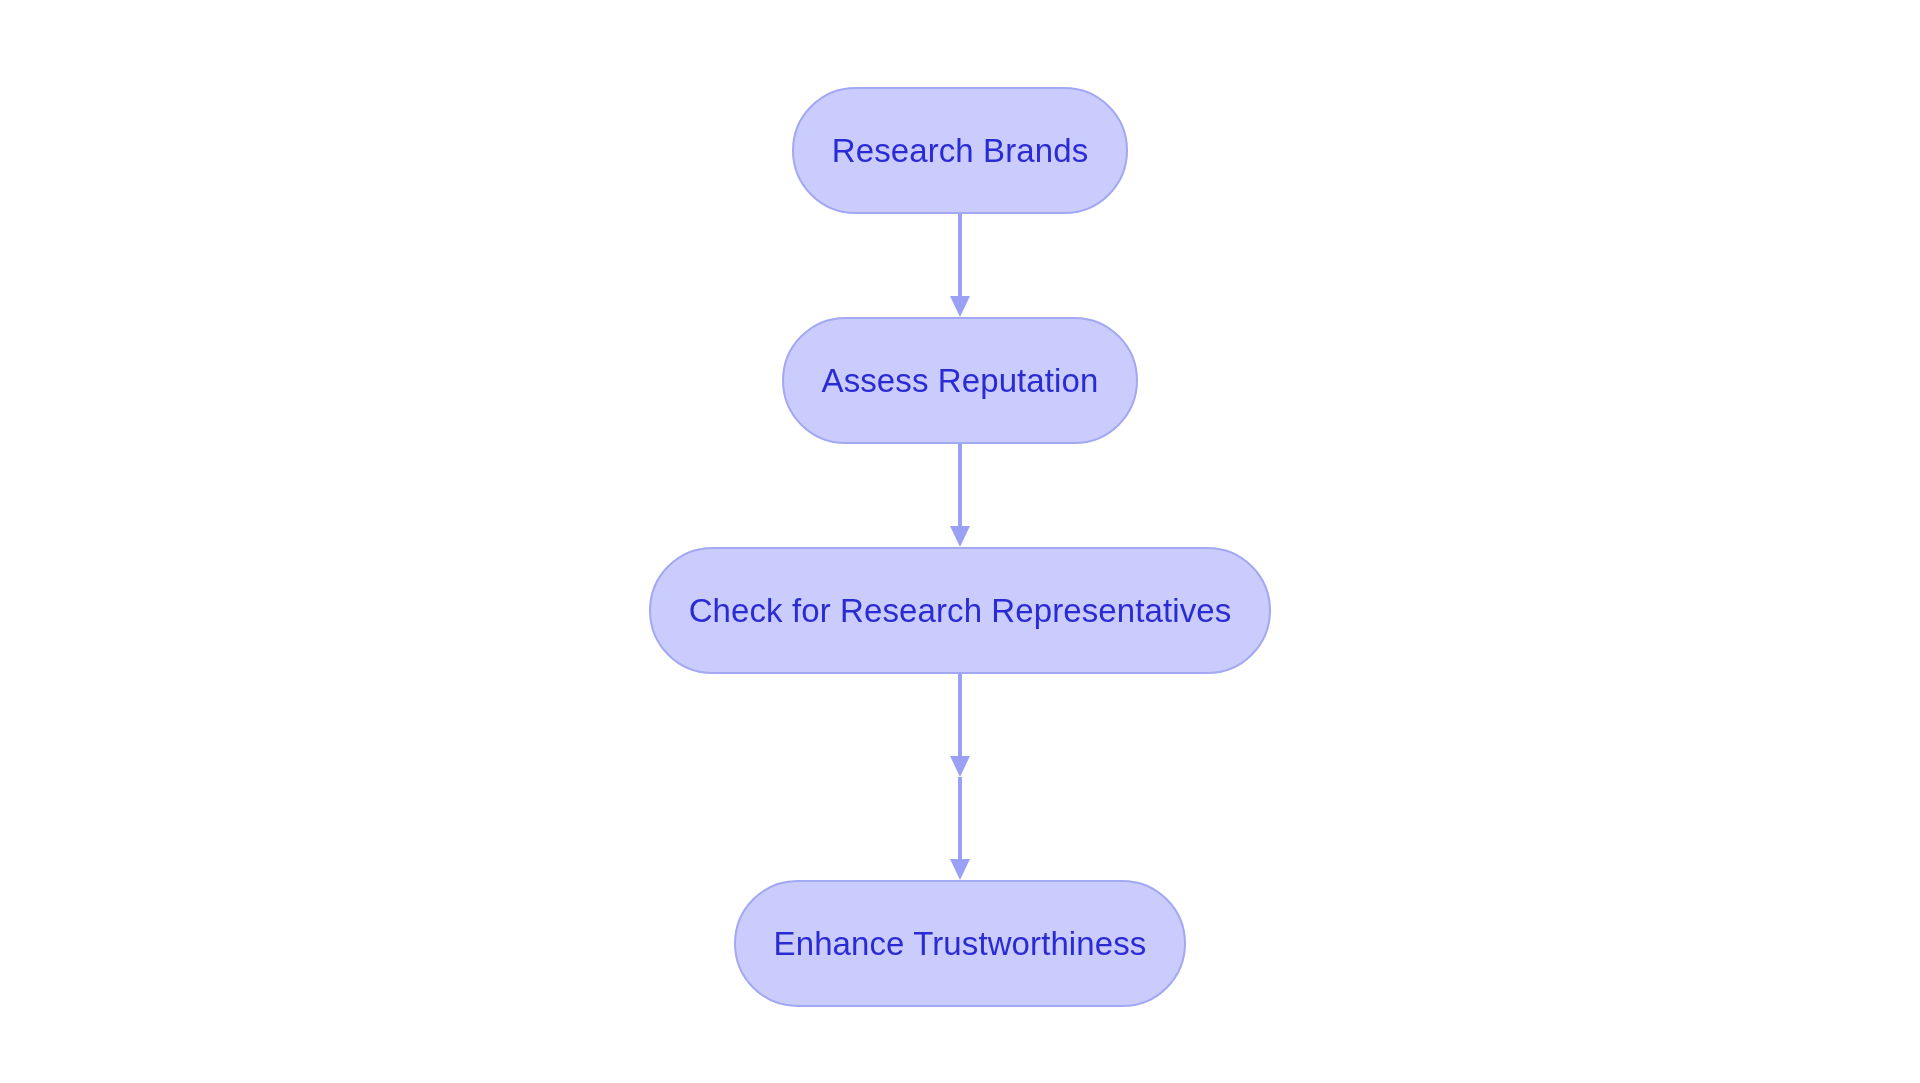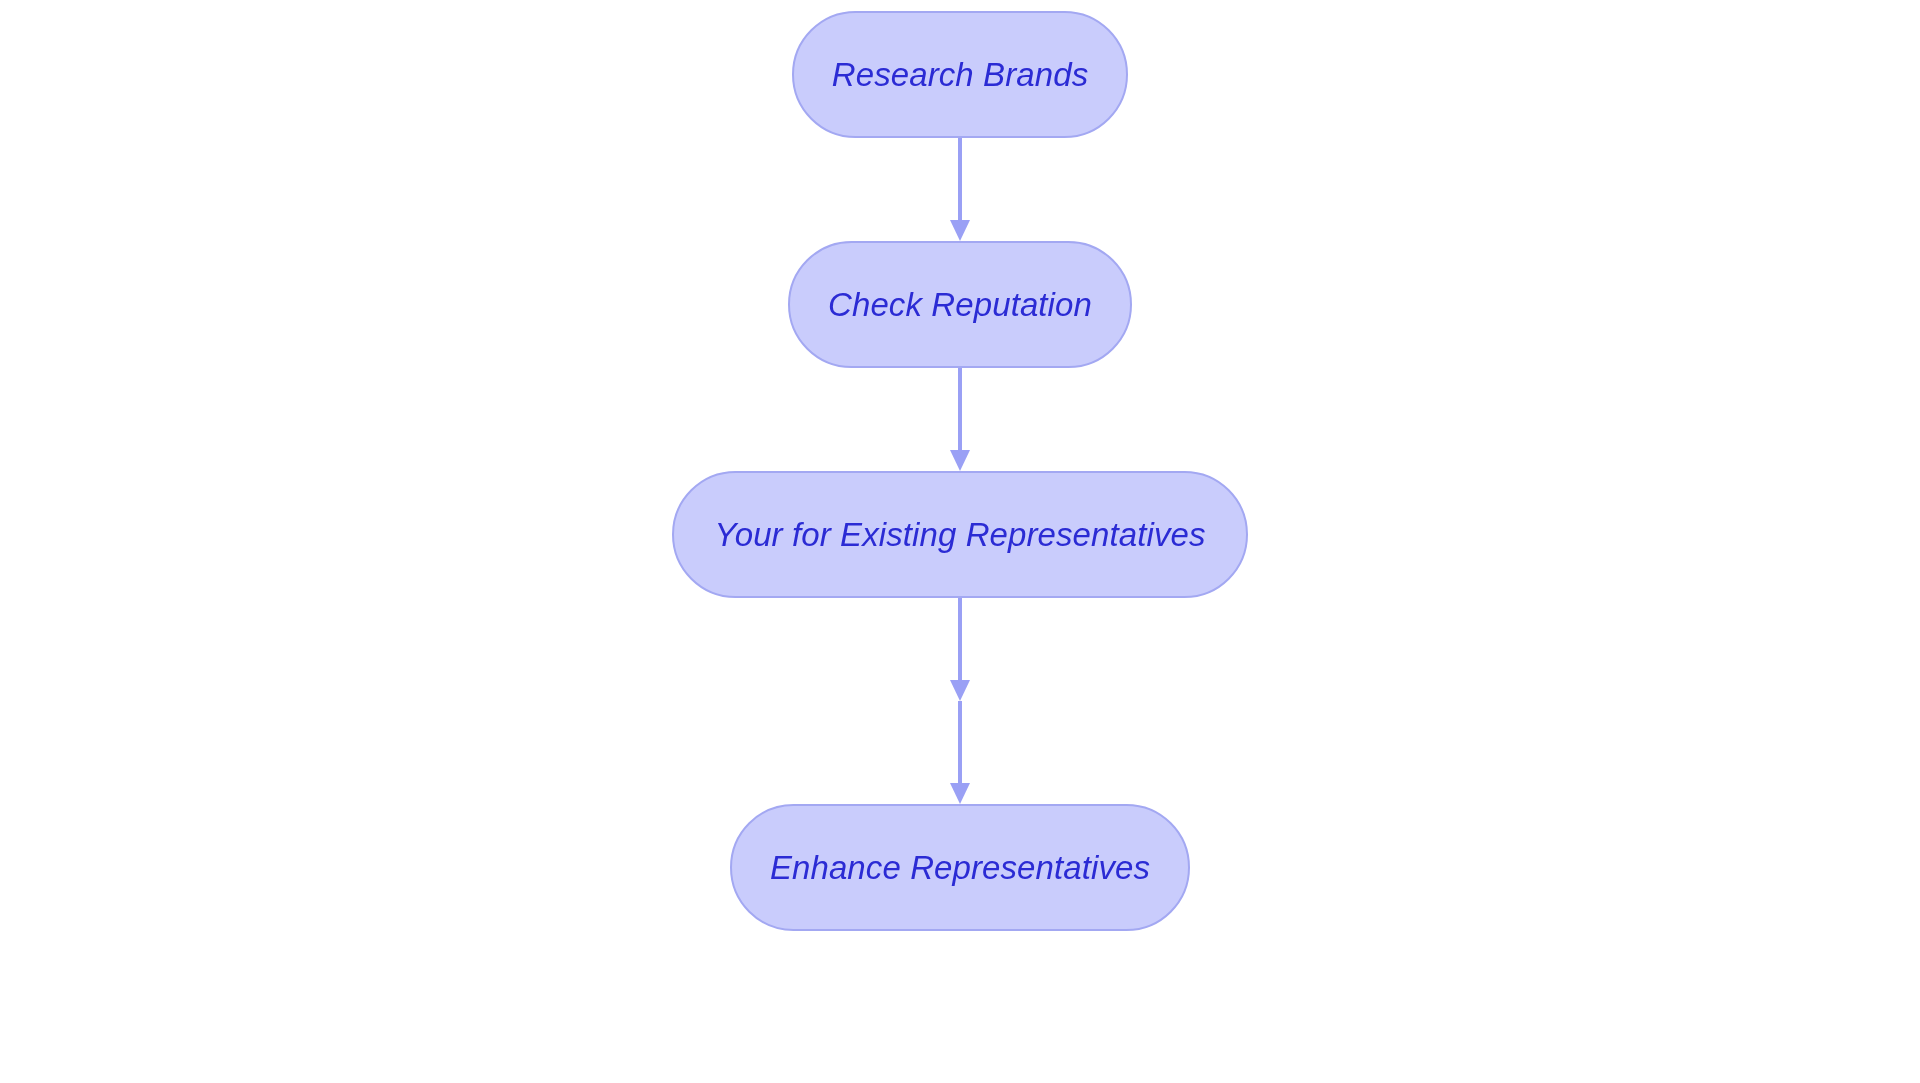--- a/index.html
+++ b/index.html
@@ -23,22 +23,21 @@
 
   .flow-column {
     position: absolute;
     left: 0;
     top: 0;
     width: 1920px;
     height: 1083px;
     display: flex;
     flex-direction: column;
     align-items: center;
-    justify-content: flex-start;
-    font-style: italic;
+    justify-content: center;
   }
 
   
   .node {
     box-sizing: border-box;
     height: 127px;
     display: flex;
     align-items: center;
     justify-content: center;
     border-radius: 64px;
@@ -103,41 +102,41 @@
     <div class="node n0">
       <span class="node-label">Research Brands</span>
     </div>
 
     <div class="connector">
       <div class="connector-line"></div>
       <div class="connector-head"></div>
     </div>
 
     <div class="node n1">
-      <span class="node-label">Check Reputation</span>
+      <span class="node-label">Assess Reputation</span>
     </div>
 
     <div class="connector">
       <div class="connector-line"></div>
       <div class="connector-head"></div>
     </div>
 
     <div class="node n2">
-      <span class="node-label">Your for Existing Representatives</span>
+      <span class="node-label">Check for Research Representatives</span>
     </div>
 
     <div class="connector">
       <div class="connector-line"></div>
       <div class="connector-head"></div>
     </div>
 
 
     <div class="connector">
       <div class="connector-line"></div>
       <div class="connector-head"></div>
     </div>
 
     <div class="node n4">
-      <span class="node-label">Enhance Representatives</span>
+      <span class="node-label">Enhance Trustworthiness</span>
     </div>
 
   </div>
 </div>
 
 </body></html>

